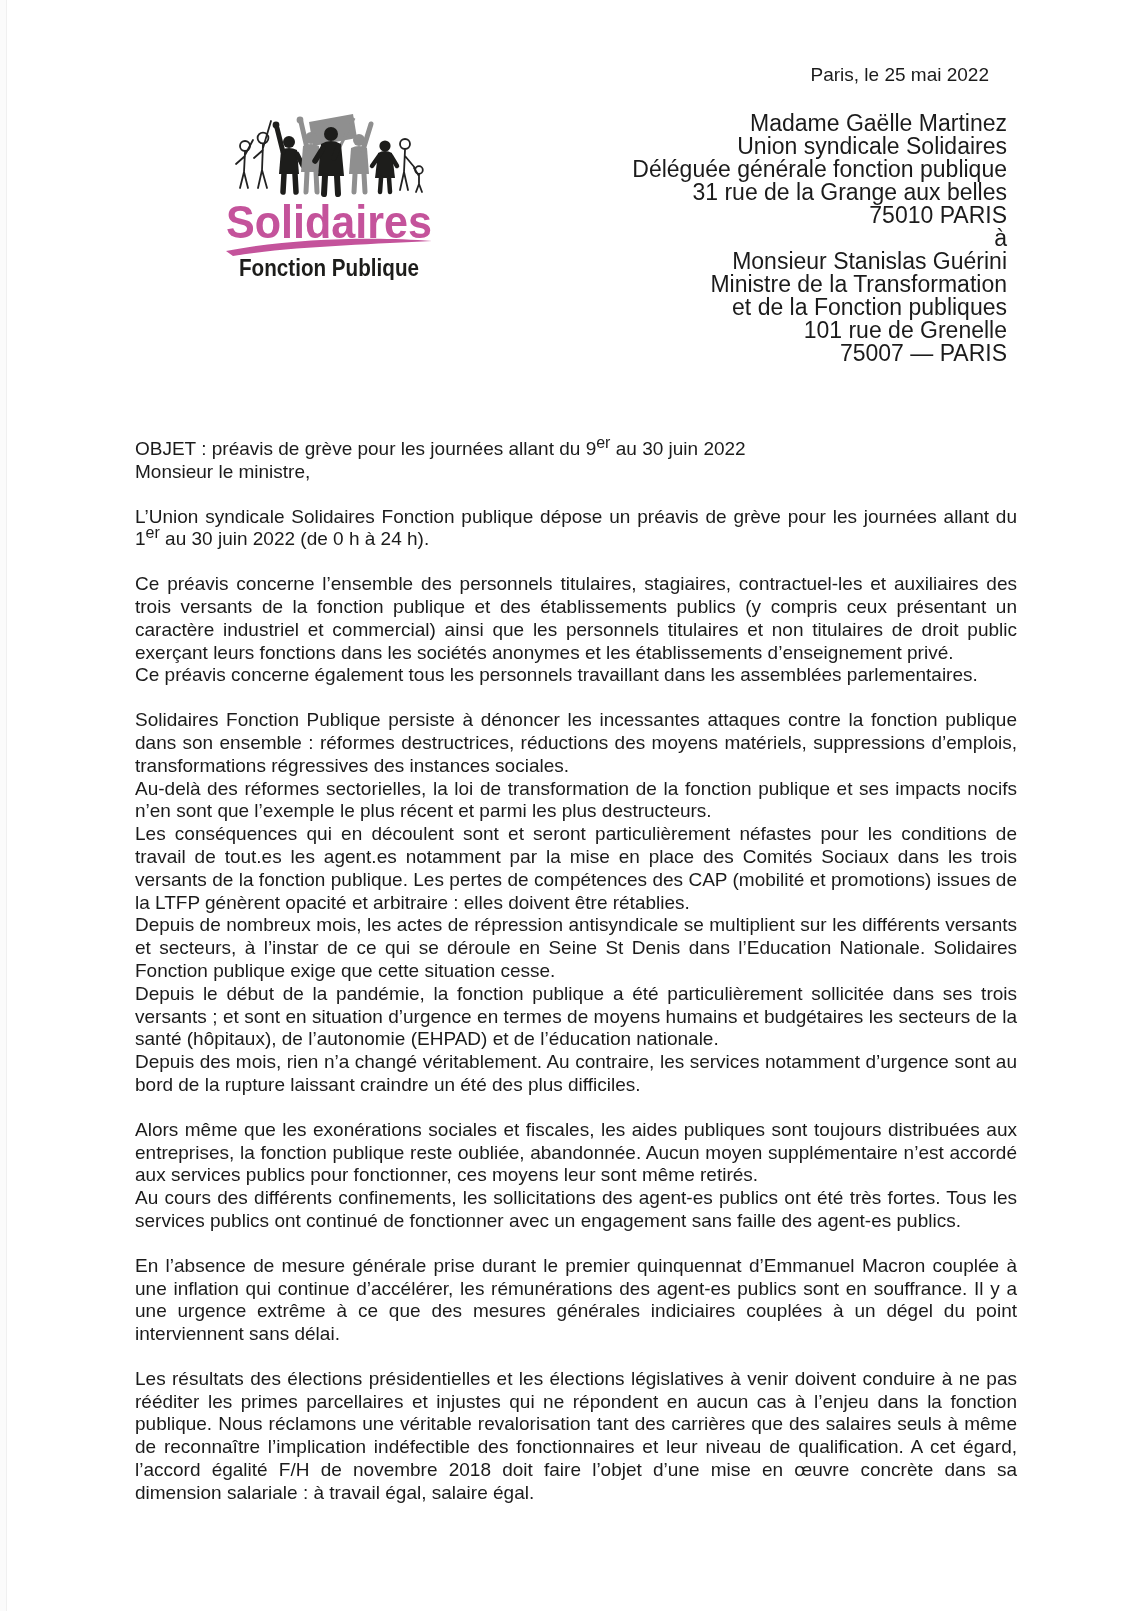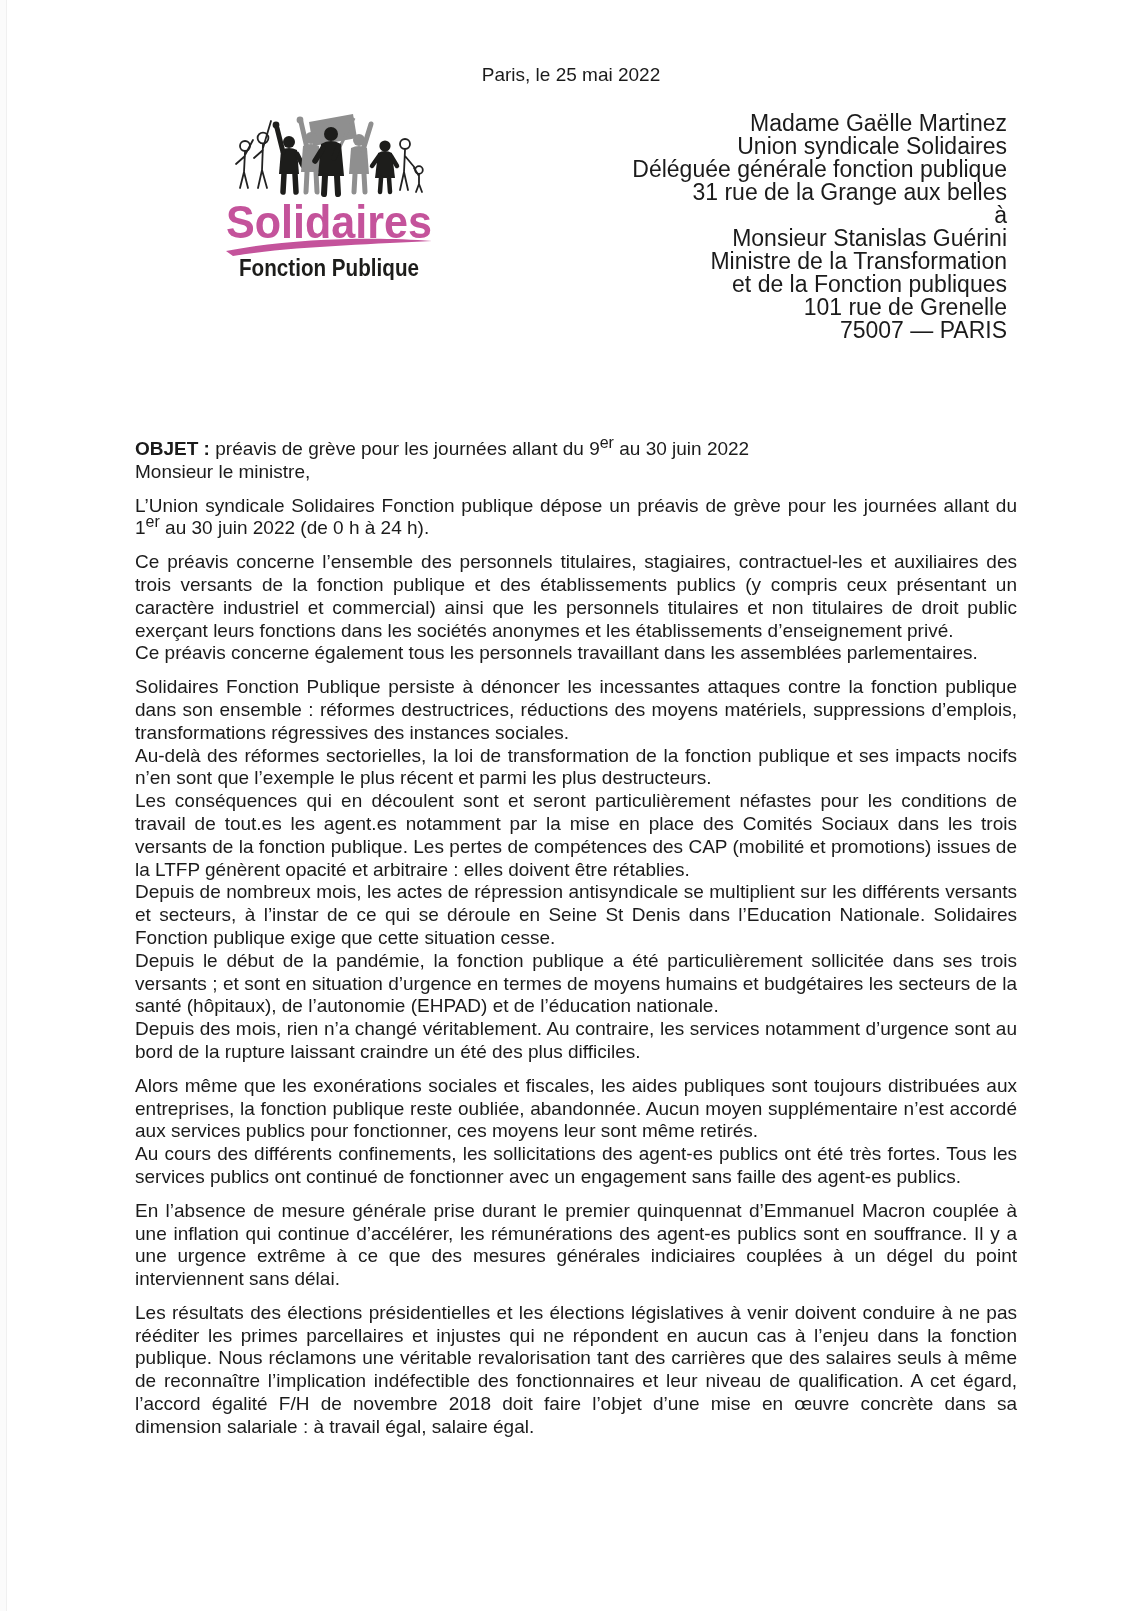--- a/index.html
+++ b/index.html
@@ -19,23 +19,23 @@
   .page-left-edge {
     position: absolute;
     left: 0; top: 0; bottom: 0;
     width: 6px;
     background: #fbfbfb;
     border-right: 1px solid #f0f0f0;
   }
   .date-line {
     position: absolute;
     top: 63px;
-    left: 135px;
+    left: 117px;
     width: 872px;
-    text-align: center;
+    text-align: right;
     font-size: 19px;
     line-height: 23px;
     white-space: pre;
   }
   .address-block {
     position: absolute;
     top: 112px;
     left: 135px;
     width: 872px;
     text-align: right;
@@ -52,32 +52,32 @@
   }
   .letter-body {
     position: absolute;
     top: 438px;
     left: 135px;
     width: 882px;
     font-size: 19px;
     line-height: 22.8px;
   }
   .objet-line { margin: 0 0 0 0; }
-  .objet-label { font-weight: bold; text-align: right; }
+  .objet-label { font-weight: normal; text-align: right; }
   .salutation { margin-top: 22px; }
   sup.ordinal {
     font-size: 16px;
     line-height: 0;
     vertical-align: super;
   }
   .para {
     margin: 0;
     text-align: justify;
   }
-  .gap { margin-top: 11px; }
+  .gap { margin-top: 22px; }
 </style>
 </head>
 <body>
 
 <div class="page">
   <div class="page-left-edge"></div>
 
   <div class="date-line">Paris, le 25 mai 2022</div>
 
   <div class="logo">
@@ -157,20 +157,21 @@
 
       <text x="106" y="168" text-anchor="middle" font-size="24" font-weight="bold" textLength="180" lengthAdjust="spacingAndGlyphs" fill="#1d1d1b">Fonction Publique</text>
     </svg>
   </div>
 
   <div class="address-block">
     <div class="addr-line">Madame Gaëlle Martinez</div>
     <div class="addr-line">Union syndicale Solidaires</div>
     <div class="addr-line">Déléguée générale fonction publique</div>
     <div class="addr-line">31 rue de la Grange aux belles</div>
+    <div class="addr-line">75010 PARIS</div>
     <div class="addr-line">à</div>
     <div class="addr-line">Monsieur Stanislas Guérini</div>
     <div class="addr-line">Ministre de la Transformation</div>
     <div class="addr-line">et de la Fonction publiques</div>
     <div class="addr-line">101 rue de Grenelle</div>
     <div class="addr-line">75007 — PARIS</div>
   </div>
 
   <div class="letter-body">
     <p class="objet-line"><span class="objet-label">OBJET :</span><span> préavis de grève pour les journées allant du 9</span><sup class="ordinal">er</sup><span> au 30 juin 2022</span></p>

